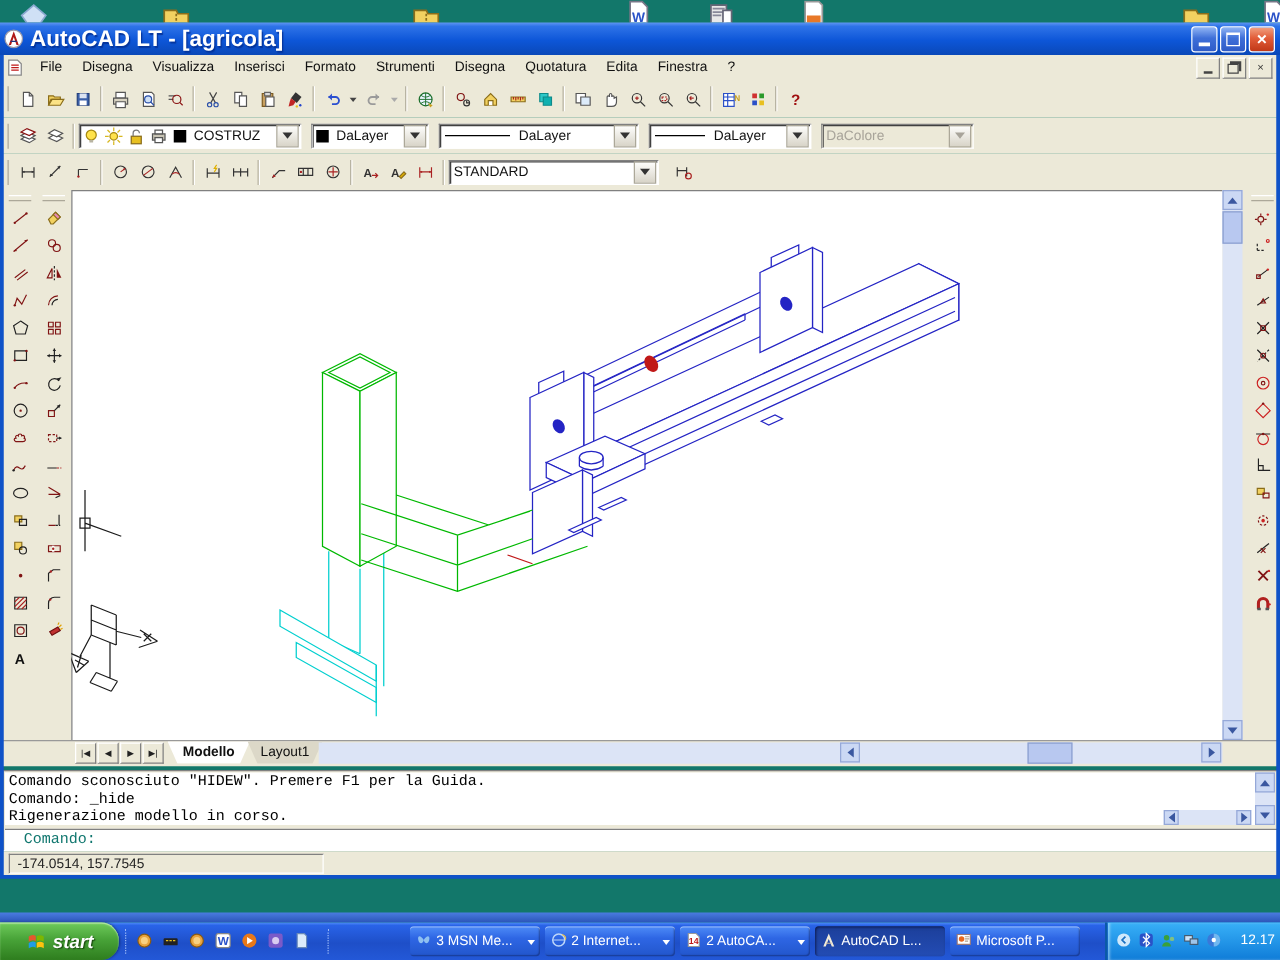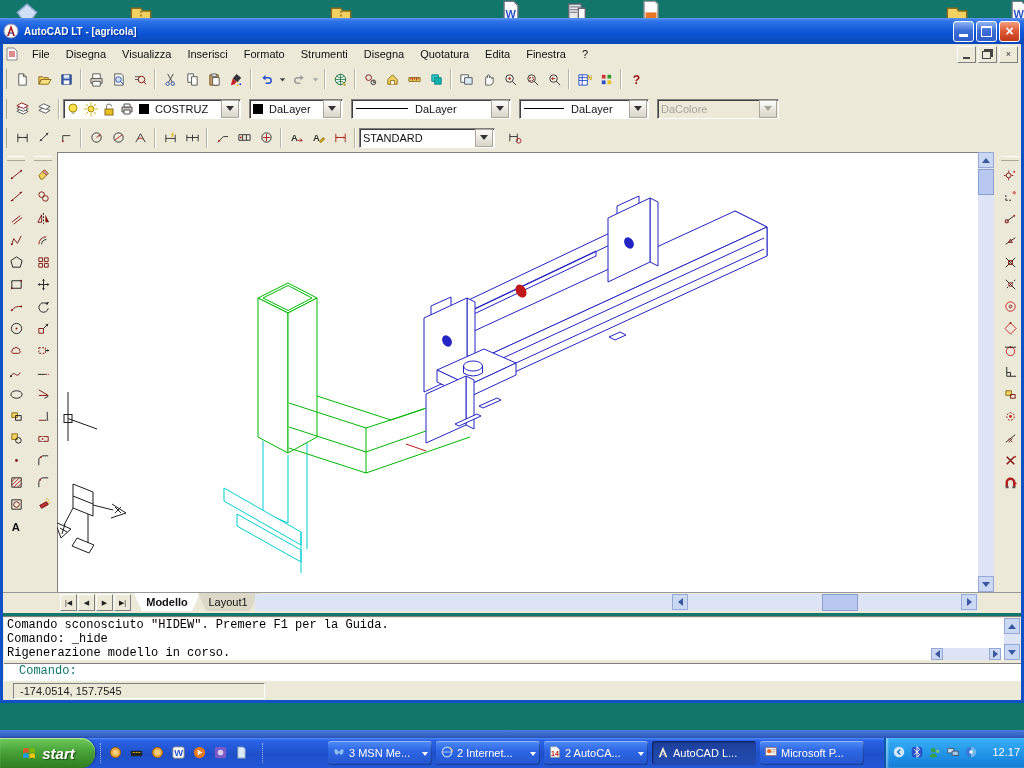--- a/index.html
+++ b/index.html
@@ -6,21 +6,21 @@
   #screen{position:relative;width:1024px;height:768px;overflow:hidden;
     font-family:"Liberation Sans",sans-serif;background:#12776A;}
   .abs{position:absolute;}
   
   #desktop-strip{left:0;top:0;width:1024px;height:18px;overflow:hidden;}
   .dicon{position:absolute;top:0;width:26px;height:18px;overflow:hidden;}
   
   #titlebar{left:0;top:18px;width:1024px;height:26px;
     background:linear-gradient(180deg,#5E96F2 0%,#2E73E8 12%,#0D56D8 55%,#0A48B8 100%);
     display:flex;align-items:center;color:#fff;}
-  #title-text{font-weight:bold;font-size:10px;margin-left:4px;text-shadow:1px 1px 1px #04339A;}
+  #title-text{font-weight:bold;font-size:18px;margin-left:4px;text-shadow:1px 1px 1px #04339A;}
   .wbtn{width:21px;height:21px;border-radius:3px;margin-left:2px;border:1px solid #fff;
     display:flex;align-items:center;justify-content:center;box-sizing:border-box;
     background:linear-gradient(180deg,#8FB4F4 0%,#3E6FD8 45%,#2E5BC8 100%);}
   .wbtn.close{background:linear-gradient(180deg,#F0A080 0%,#E25C38 45%,#C03818 100%);
     color:#fff;font-size:14px;font-weight:bold;line-height:1;}
   .glyph-min{width:9px;height:3px;background:#fff;margin-top:9px;}
   .glyph-max{width:9px;height:8px;border:1px solid #fff;border-top-width:2px;}
   
   #menubar{left:0;top:44px;width:1024px;height:20px;background:#ECE9D8;
     display:flex;align-items:center;font-size:11px;color:#111;border-bottom:1px solid #fff;}
@@ -90,21 +90,21 @@
     color:#000;padding-left:3px;overflow:hidden;}
   #cmdvs{position:absolute;right:1px;top:1px;width:16px;height:42px;background:#DCE4F6;}
   #cmdhs{position:absolute;right:20px;top:31px;width:70px;height:12px;background:#DCE4F6;}
   #cmdhs .sbtn{width:12px;height:12px;}
   #cmdprompt{position:absolute;left:1px;top:46px;width:1016px;height:16px;background:#fff;
     border-top:1px solid #808080;font-family:"Liberation Mono","DejaVu Sans Mono",monospace;
     font-size:12px;color:#0f766e;padding-left:15px;}
   
   #statusbar{left:0;top:681px;width:1024px;height:19px;background:#ECE9D8;display:flex;
     align-items:center;font-size:11px;color:#222;}
-  #coords{width:238px;margin-left:13px;padding:1px 6px;border:1px solid;
+  #coords{width:238px;margin-left:7px;padding:1px 6px;border:1px solid;
     border-color:#808080 #fff #fff #808080;}
   .tg{padding:1px 7px;margin-left:2px;border:1px solid transparent;white-space:nowrap;}
   .tg.on{border-color:#848484 #fff #fff #848484;}
   
   #winframe{left:0;top:44px;width:1024px;height:656px;border-left:3px solid #0F52C8;
     border-right:3px solid #0F52C8;box-sizing:border-box;pointer-events:none;}
   #winbottom{left:0;top:700px;width:1024px;height:3px;background:#0F52C8;}
   
   #tealband{left:0;top:703px;width:1024px;height:27px;background:#12776A;overflow:hidden;
     color:#F0F0F6;font-size:12px;}
@@ -567,21 +567,21 @@
           </svg>
         </span>
         <span class="tbtn">
           <svg viewBox="0 0 16 16" width="15" height="15">
             <path d="M3 13V4M13 13V4M3 8h10" stroke="#a22" fill="none"></path>
             <path d="M3 8l2-1v2zM13 8l-2-1v2z" fill="#a22"></path>
           </svg>
         </span>
       </span>
     <span class="sep"></span>
-    <div class="combo" style="width:136px">
+    <div class="combo" style="width:168px">
       <span class="cval">STANDARD</span>
       <span class="cbtn"></span>
     </div>
     <span class="strip">
         <span class="tbtn">
           <svg viewBox="0 0 16 16" width="15" height="15">
             <path d="M3 12V4m8 8V4M3 7h8" stroke="#333" fill="none"></path>
             <circle cx="12.5" cy="11.5" r="2.5" fill="none" stroke="#a22"></circle>
           </svg>
         </span>

